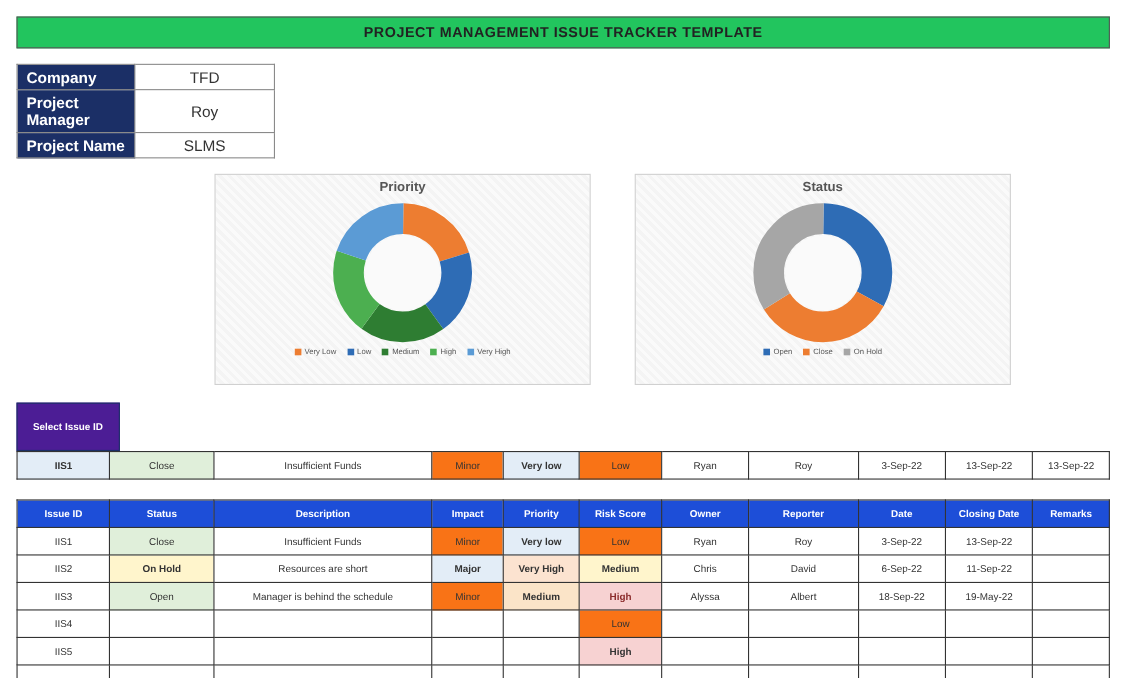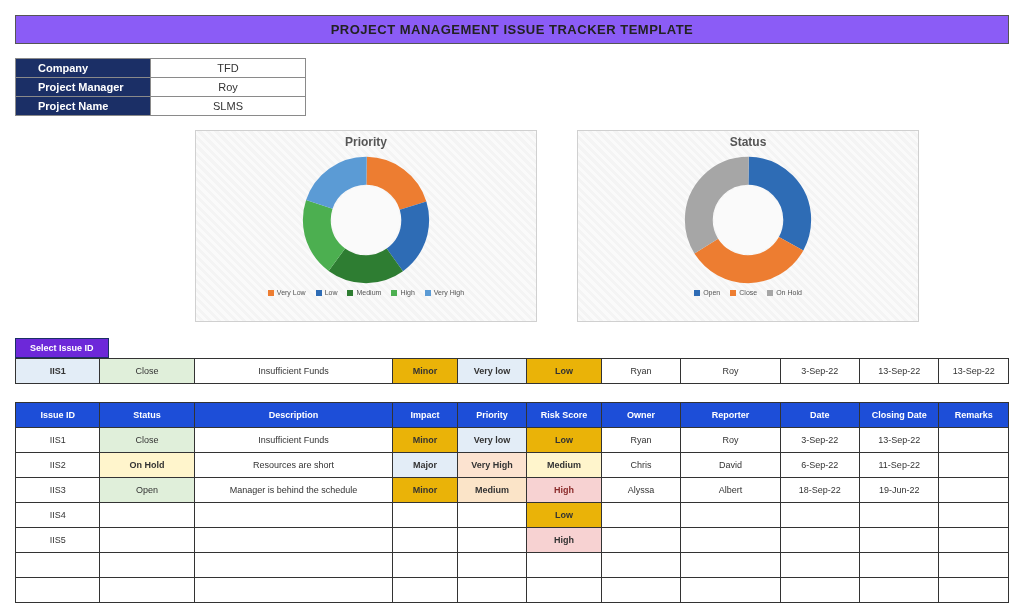--- a/index.html
+++ b/index.html
@@ -1,33 +1,33 @@
 <!DOCTYPE html>
 <html><head>
 <meta charset="utf-8">
 <style>
   body { margin:0; font-family:Arial,Helvetica,sans-serif; font-size:9px; background:#fff; color:#333; padding:15px 15px 0; }
-  .title-bar { background:#8b5cf6; border:1px solid #555; text-align:center; font-weight:bold; font-size:13px; padding:6px 0; letter-spacing:0.5px; color:#222; }
+  .title-bar { background:#22c55e; border:1px solid #555; text-align:center; font-weight:bold; font-size:13px; padding:6px 0; letter-spacing:0.5px; color:#222; }
   .info-table { border-collapse:collapse; margin-top:14px; }
-  .info-table td { border:1px solid #8a8a8a; padding:3px 22px; font-size:11px; }
+  .info-table td { border:1px solid #8a8a8a; padding:3px 8px; font-size:14px; }
   .info-label { background:#1b2f66; color:#fff; font-weight:bold; width:90px; }
   .info-value { background:#fff; width:110px; text-align:center; }
   .charts-row { display:flex; gap:40px; margin:14px 0 10px 180px; }
   .chart-box { width:340px; height:190px; border:1px solid #d0d0d0; background:repeating-linear-gradient(45deg,#fafafa,#fafafa 3px,#f4f4f4 3px,#f4f4f4 6px); position:relative; display:flex; flex-direction:column; align-items:center; }
   .chart-title { font-weight:bold; font-size:12px; color:#555; margin-top:4px; }
   .donut { width:130px; height:130px; margin-top:6px; }
   .legend { display:flex; gap:10px; font-size:7px; color:#555; margin-top:4px; align-items:center; flex-wrap:wrap; justify-content:center; }
   .legend span.sw { width:6px; height:6px; display:inline-block; margin-right:3px; vertical-align:middle; }
-  .select-label { background:#6d28d9; color:#fff; font-weight:bold; display:inline-block; padding:4px 14px; border:1px solid #1b2f66; font-size:9px; margin-top:6px; }
+  .select-label { background:#4c1d95; color:#fff; font-weight:bold; display:inline-block; padding:16px 14px; border:1px solid #1b2f66; font-size:9px; margin-top:6px; }
   table.row1, table.main { border-collapse:collapse; width:100%; table-layout:fixed; }
   table.row1 td, table.main th, table.main td { border:1px solid #333; padding:4px 2px; text-align:center; font-size:9px; height:16px; }
   table.main th { background:#1d4ed8; color:#fff; font-weight:bold; }
   .c-sel { background:#e3edf7; font-weight:bold; }
   .c-green { background:#e0efda; }
-  .c-green-b { background:#eab308; font-weight:bold; }
+  .c-green-b { background:#f97316; font-weight:normal; }
   .c-yellow-b { background:#fff5cc; font-weight:bold; }
   .c-blue { background:#e3edf7; font-weight:bold; }
   .c-orange { background:#fce3d0; font-weight:bold; }
   .c-orange2 { background:#fbe4c8; font-weight:bold; }
   .c-pink { background:#f7d2d2; font-weight:bold; color:#8b2b2b; }
   .c-hi { background:#f7d2d2; font-weight:bold; }
 </style>
 </head>
 <body>
 
@@ -176,21 +176,21 @@
   <tr>
     <td>IIS3</td>
         <td class="c-green">Open</td>
         <td>Manager is behind the schedule</td>
     <td class="c-green-b">Minor</td>
         <td class="c-orange2">Medium</td>
         <td class="c-pink">High</td>
     <td>Alyssa</td>
         <td>Albert</td>
         <td>18-Sep-22</td>
-        <td>19-Jun-22</td>
+        <td>19-May-22</td>
         <td></td>
   </tr>
   <tr>
     <td>IIS4</td>
         <td></td>
         <td></td>
     <td></td>
         <td></td>
         <td class="c-green-b">Low</td>
     <td></td>

